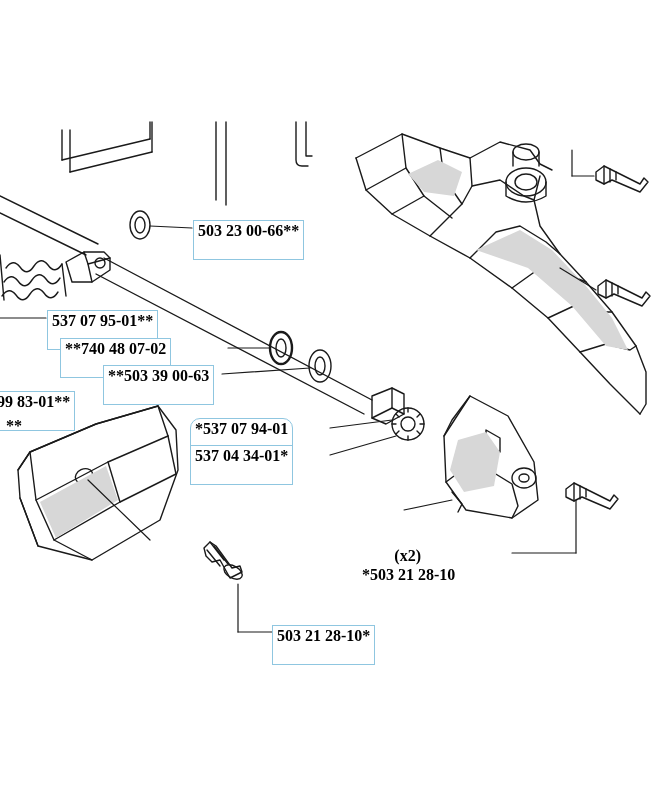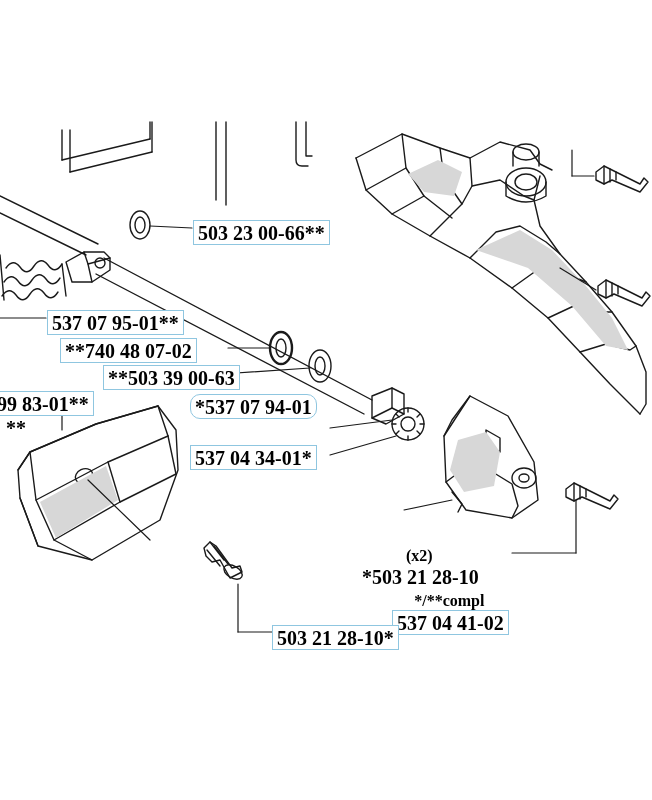--- a/index.html
+++ b/index.html
@@ -21,25 +21,25 @@
     position: absolute;
     left: 0;
     top: 0;
     width: 652px;
     height: 800px;
   }
   .label {
     position: absolute;
     white-space: nowrap;
     font-family: "Liberation Serif", serif;
-    font-size: 20px;
+    font-size: 16px;
     font-weight: bold;
     color: #000000;
     line-height: 1;
-    padding: 2px 4px 1px 4px;
+    padding: 2px 4px 20px 4px;
     box-sizing: border-box;
   }
   .label.boxed {
     border: 1px solid #8fc6e0;
     background: #ffffff;
   }
   .label.highlight {
     border: 2px solid #f2e200;
     background: #ffffff;
   }
@@ -244,28 +244,24 @@
       </g>
     </g>
   </svg>
 
   <div class="label boxed" style="left:193px; top:220px;">503 23 00-66**</div>
   <div class="label boxed" style="left:47px; top:310px;">537 07 95-01**</div>
   <div class="label boxed" style="left:60px; top:338px;">**740 48 07-02</div>
   <div class="label boxed" style="left:103px; top:365px;">**503 39 00-63</div>
   <div class="label boxed" style="left:-8px; top:391px;">99 83-01**</div>
   <div class="label plain" style="left:2px; top:416px;">**</div>
-  <div class="label boxed" style="left:190px; top:394px;border-radius:10px;">*537 07 94-01</div>
+  <div class="label boxed" style="left:190px; top:418px;border-radius:10px;">*537 07 94-01</div>
   <div class="label boxed" style="left:190px; top:445px;">537 04 34-01*</div>
 
   <div class="label-group" style="left:358px; top:547px;">
     <span class="prefix">(x2)</span>
     <span class="label plain">*503 21 28-10</span>
   </div>
 
-  <div class="label-group" style="left:392px; top:592px;">
-    <span class="prefix">*/**compl</span>
-    <span class="label boxed">537 04 41-02</span>
-  </div>
 
   <div class="label boxed" style="left:272px; top:625px;">503 21 28-10*</div>
 
 </div>
 
 </body></html>

